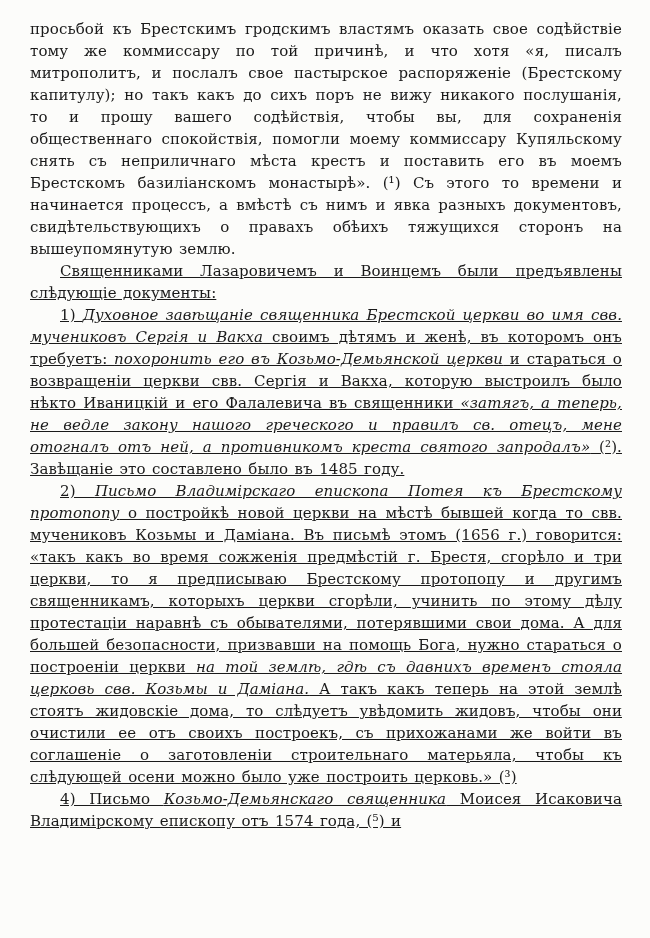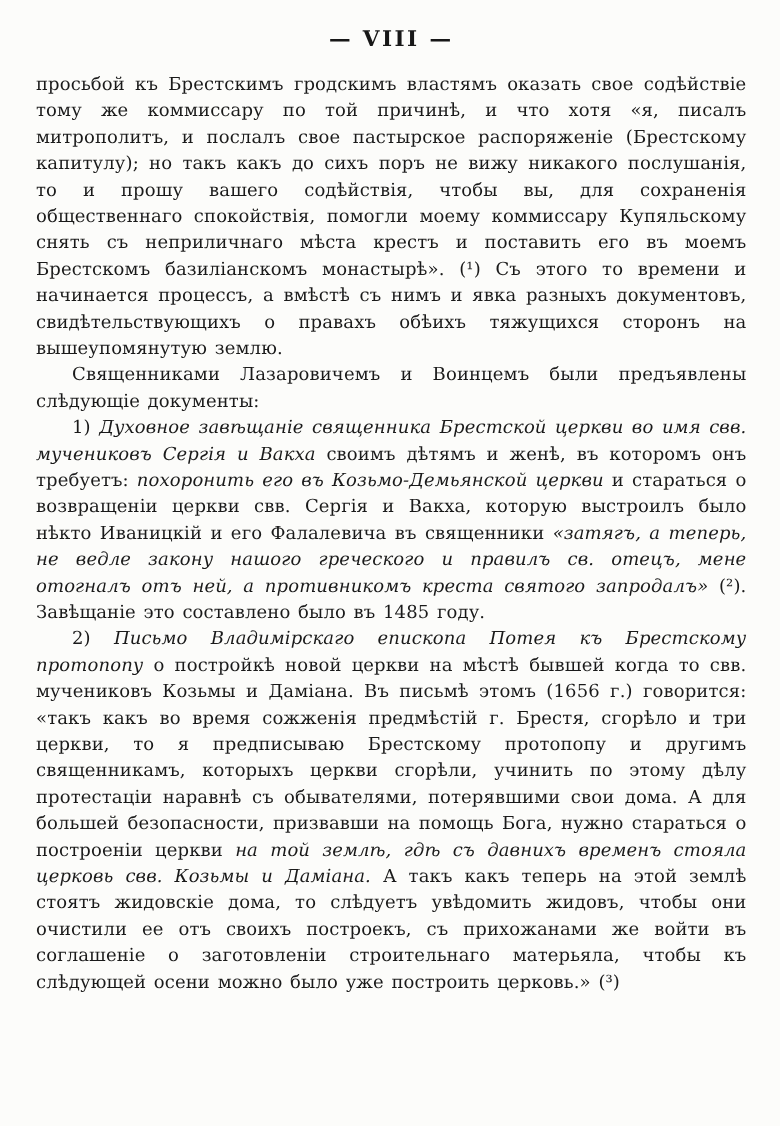--- a/index.html
+++ b/index.html
@@ -30,31 +30,32 @@
   .body-text p {
     margin: 0;
     text-align: justify;
     font-size: 15px;
     line-height: 22px;
     word-spacing: 1.5px;
     letter-spacing: 0.1px;
   }
   .body-text p.indent {
     text-indent: 30px;
+    text-decoration: underline;
   }
   .body-text .it {
     font-style: italic;
   }
 </style>
 </head>
 <body>
 
 <div class="page">
-  <div class="page-number">— VIII —</div>
 
   <div class="body-text" id="body-text">
       <p><span>просьбой къ Брестскимъ гродскимъ властямъ оказать свое содѣйствіе тому же коммиссару по той причинѣ, и что хотя «я, писалъ митрополитъ, и послалъ свое пастырское распоряженіе (Брестскому капитулу); но такъ какъ до сихъ поръ не вижу никакого послушанія, то и прошу вашего содѣйствія, чтобы вы, для сохраненія общественнаго спокойствія, помогли моему коммиссару Купяльскому снять съ неприличнаго мѣста крестъ и поставить его въ моемъ Брестскомъ базиліанскомъ монастырѣ». (¹) Съ этого то времени и начинается процессъ, а вмѣстѣ съ нимъ и явка разныхъ документовъ, свидѣтельствующихъ о правахъ обѣихъ тяжущихся сторонъ на вышеупомянутую землю.</span></p>
       <p class="indent"><span>Священниками Лазаровичемъ и Воинцемъ были предъявлены слѣдующіе документы:</span></p>
       <p class="indent"><span>1) </span><span class="it">Духовное завѣщаніе священника Брестской церкви во имя свв. мучениковъ Сергія и Вакха</span><span> своимъ дѣтямъ и женѣ, въ которомъ онъ требуетъ: </span><span class="it">похоронить его въ Козьмо-Демьянской церкви</span><span> и стараться о возвращеніи церкви свв. Сергія и Вакха, которую выстроилъ было нѣкто Иваницкій и его Фалалевича въ священники </span><span class="it">«затягъ, а теперь, не ведле закону нашого греческого и правилъ св. отецъ, мене отогналъ отъ ней, а противникомъ креста святого запродалъ»</span><span> (²). Завѣщаніе это составлено было въ 1485 году.</span></p>
       <p class="indent"><span>2) </span><span class="it">Письмо Владимірскаго епископа Потея къ Брестскому протопопу</span><span> о постройкѣ новой церкви на мѣстѣ бывшей когда то свв. мучениковъ Козьмы и Даміана. Въ письмѣ этомъ (1656 г.) говорится: «такъ какъ во время сожженія предмѣстій г. Брестя, сгорѣло и три церкви, то я предписываю Брестскому протопопу и другимъ священникамъ, которыхъ церкви сгорѣли, учинить по этому дѣлу протестаціи наравнѣ съ обывателями, потерявшими свои дома. А для большей безопасности, призвавши на помощь Бога, нужно стараться о построеніи церкви </span><span class="it">на той землѣ, гдѣ съ давнихъ временъ стояла церковь свв. Козьмы и Даміана.</span><span> А такъ какъ теперь на этой землѣ стоятъ жидовскіе дома, то слѣдуетъ увѣдомить жидовъ, чтобы они очистили ее отъ своихъ построекъ, съ прихожанами же войти въ соглашеніе о заготовленіи строительнаго матерьяла, чтобы къ слѣдующей осени можно было уже построить церковь.» (³)</span></p>
+      <p class="indent"><span>4) Письмо </span><span class="it">Козьмо-Демьянскаго священника</span><span> Моисея Исаковича Владимірскому епископу отъ 1574 года, (⁵) и</span></p>
     </div>
 
 </div>
 
 </body></html>

